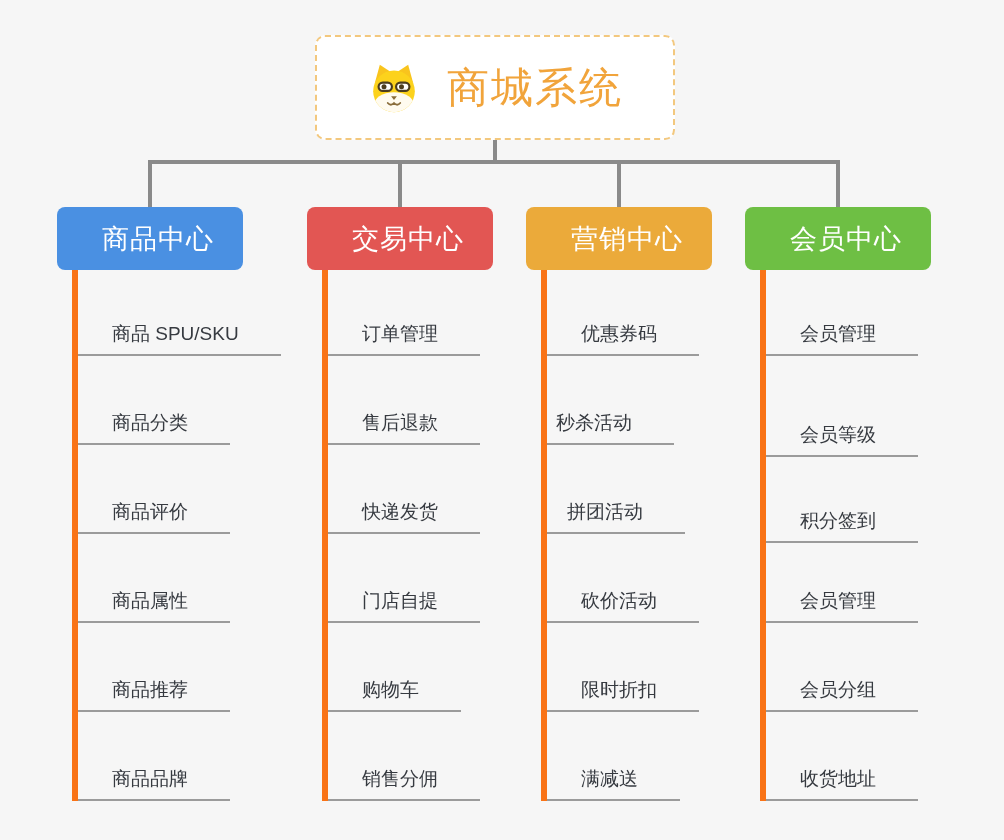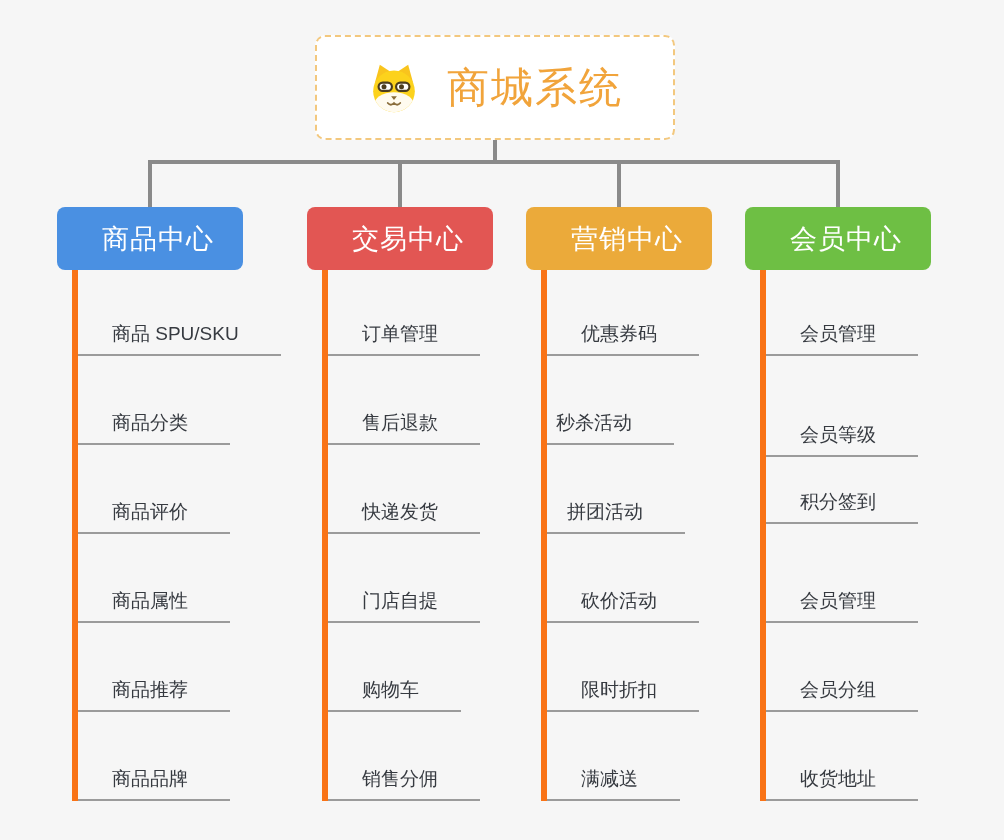--- a/index.html
+++ b/index.html
@@ -108,20 +108,20 @@
         <div class="leaf" style="top: 140px; padding-left: 9px;">秒杀活动</div>
         <div class="leaf" style="top: 229px; padding-left: 20px;">拼团活动</div>
         <div class="leaf" style="top: 318px;">砍价活动</div>
         <div class="leaf" style="top: 407px;">限时折扣</div>
         <div class="leaf" style="top: 496px;">满减送</div>
       </div>
       <div class="branch-box" style="left: 745px; background: rgb(110, 191, 68);">会员中心</div>
       <div class="branch-col" style="left: 760px;">
         <div class="leaf" style="top: 51px;">会员管理</div>
         <div class="leaf" style="top: 152px;">会员等级</div>
-        <div class="leaf" style="top: 219px; text-align: right;">积分签到</div>
+        <div class="leaf" style="top: 238px; text-align: right;">积分签到</div>
         <div class="leaf" style="top: 318px;">会员管理</div>
         <div class="leaf" style="top: 407px;">会员分组</div>
         <div class="leaf" style="top: 496px;">收货地址</div>
       </div>
     </div>
 
 </div>
 
 </body></html>

